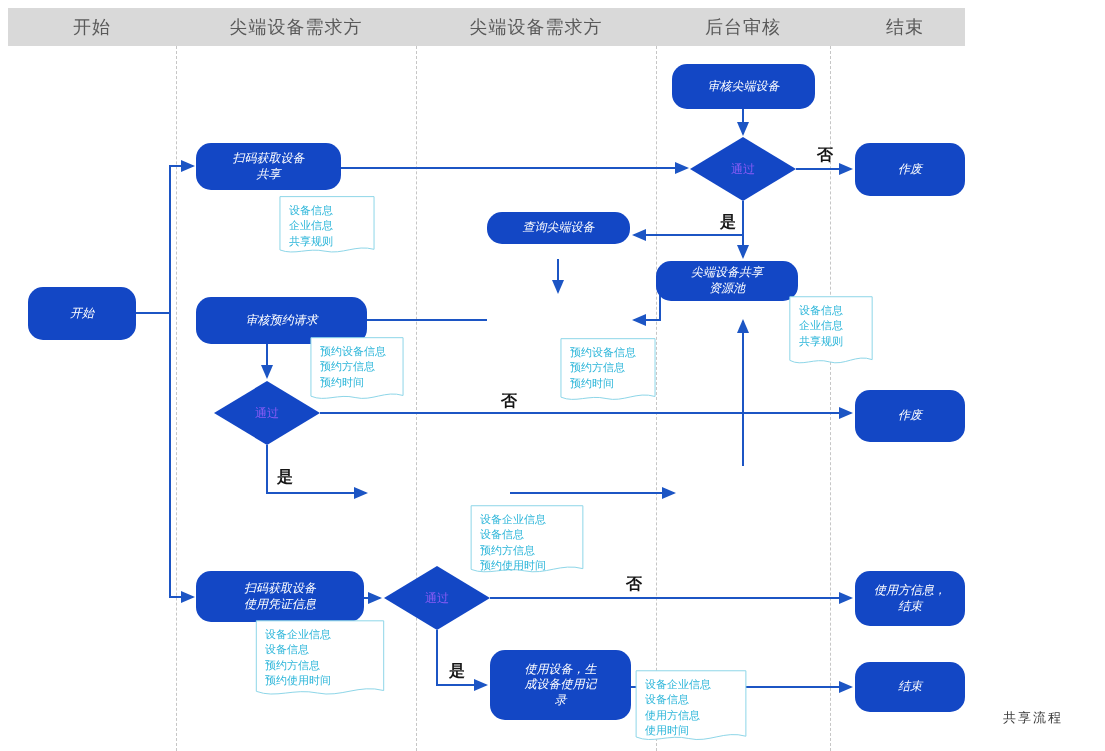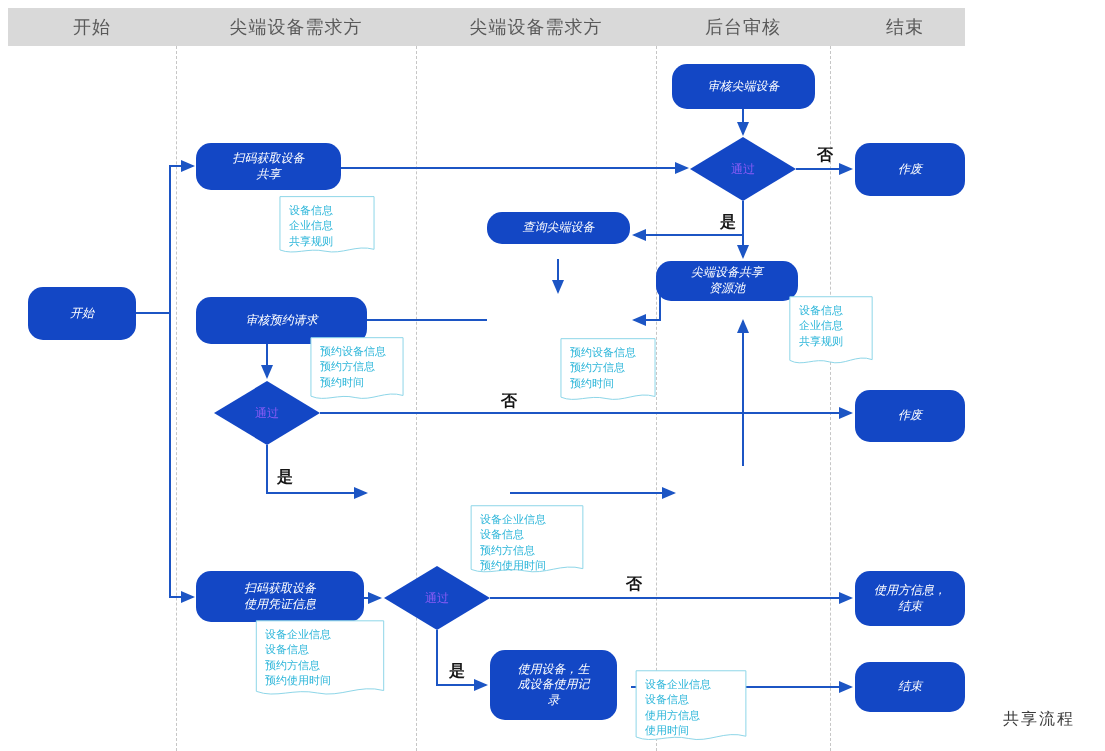--- a/index.html
+++ b/index.html
@@ -26,21 +26,21 @@
   .diamond span { position:relative; }
 
   .doc { position:absolute; }
   .doc svg { position:absolute; left:0; top:0; width:100%; height:100%; }
   .doc svg path { fill:#ffffff; stroke:var(--doc-border,#8ed6e8); stroke-width:1; }
   .doc .doc-text { position:relative; padding:7px 2px 14px 10px; font-size:11px; line-height:1.4;
                    color:var(--doc-text,#2ab5d9); white-space:pre-line; }
 
   .edge-label { position:absolute; font-size:16px; font-weight:600; color:#151515; }
 
-  .caption { position:absolute; left:1003px; top:709px; font-size:16px; color:#3c3c3c; letter-spacing:2px; white-space:nowrap; }
+  .caption { position:absolute; left:1003px; top:709px; font-size:13px; color:#3c3c3c; letter-spacing:2px; white-space:nowrap; }
 </style>
 </head>
 <body>
 
 <div class="canvas">
 
   <div class="lane-header">
     <span class="lane-title" style="left:84px">开始</span>
     <span class="lane-title" style="left:288px">尖端设备需求方</span>
     <span class="lane-title" style="left:528px">尖端设备需求方</span>
@@ -87,21 +87,21 @@
   <div class="node" style="left:855px;top:143px;width:110px;height:53px">作废</div>
   <div class="node" style="left:487px;top:212px;width:143px;height:32px">查询尖端设备</div>
   <div class="node" style="left:196px;top:297px;width:171px;height:47px">审核预约请求</div>
   <div class="node" style="left:656px;top:261px;width:142px;height:40px">尖端设备共享
 资源池</div>
   <div class="node" style="left:855px;top:390px;width:110px;height:52px">作废</div>
   <div class="node" style="left:196px;top:571px;width:168px;height:51px">扫码获取设备
 使用凭证信息</div>
   <div class="node" style="left:855px;top:571px;width:110px;height:55px">使用方信息，
 结束</div>
-  <div class="node" style="left:490px;top:650px;width:127px;height:70px">使用设备，生
+  <div class="node" style="left:490px;top:650px;width:141px;height:70px">使用设备，生
 成设备使用记
 录</div>
   <div class="node" style="left:855px;top:662px;width:110px;height:50px">结束</div>
 
   <div class="diamond" style="left:690px;top:137px;width:106px;height:64px">
     <svg viewBox="0 0 106 64" preserveAspectRatio="none">
         <polygon points="53,0 106,32 53,64 0,32"></polygon>
       </svg>
     <span>通过</span>
   </div>

